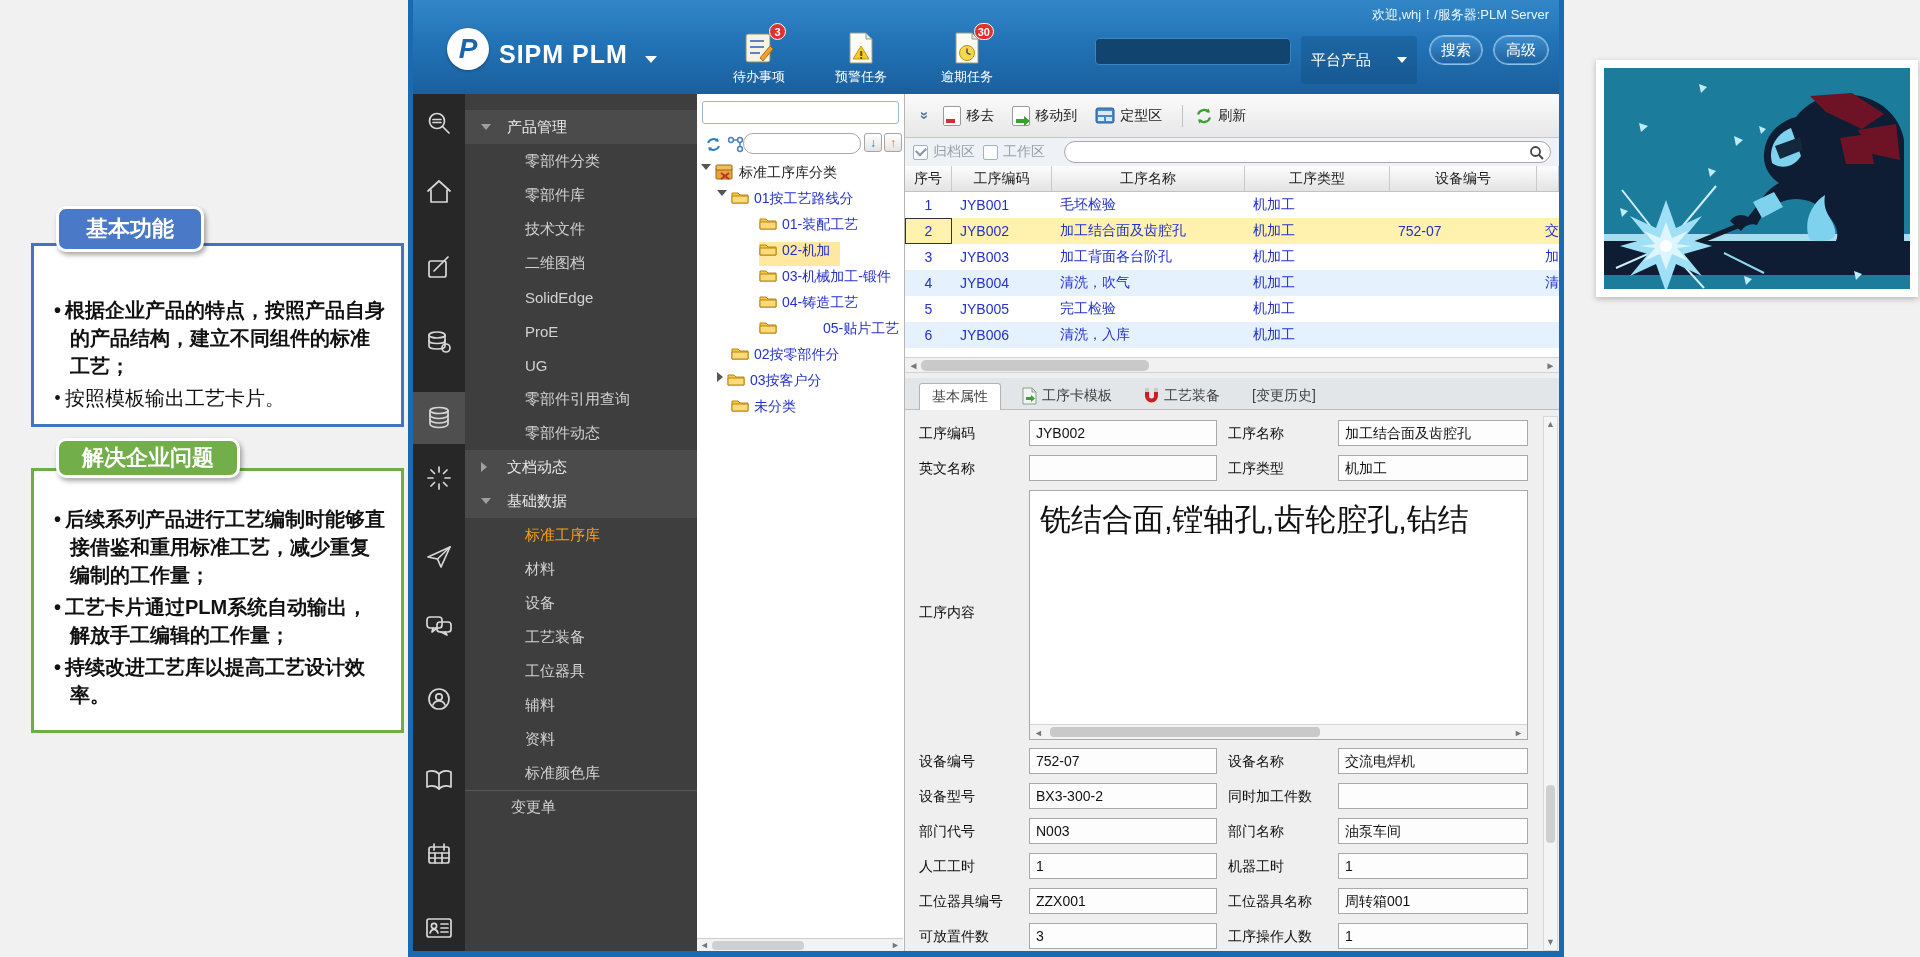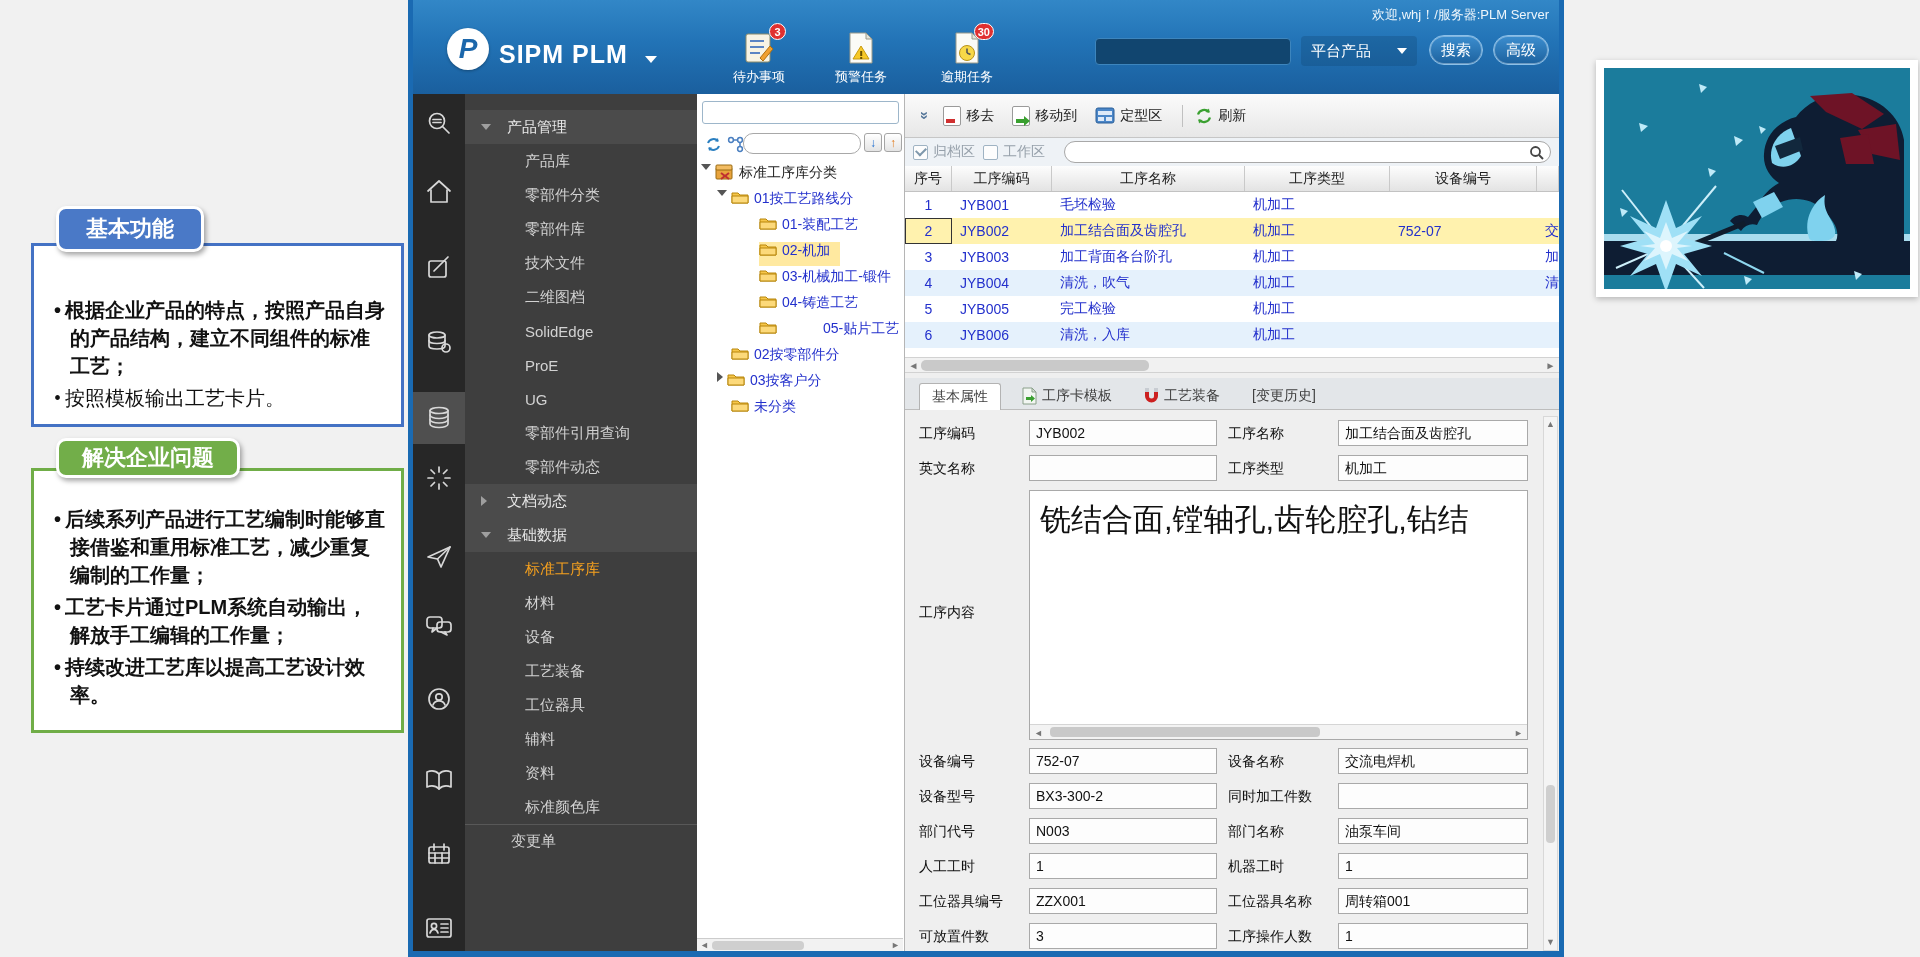--- a/index.html
+++ b/index.html
@@ -31,21 +31,21 @@
   .welcome{position:absolute;top:6px;right:10px;color:#eef6fc;font-size:13px;}
   .logo-circle{position:absolute;left:34px;top:28px;width:42px;height:42px;border-radius:50%;background:#fff;
     display:flex;align-items:center;justify-content:center;color:#1c67ab;font-weight:800;font-size:28px;font-style:italic;box-shadow:0 1px 3px rgba(0,0,0,.3);}
   .app-title{position:absolute;left:86px;top:40px;color:#fff;font-size:25px;font-weight:bold;letter-spacing:1px;}
   .title-caret{position:absolute;left:232px;top:56px;width:0;height:0;border-left:6px solid transparent;border-right:6px solid transparent;border-top:7px solid #fff;}
   .task{position:absolute;top:30px;width:84px;text-align:center;color:#fff;font-size:13px;}
   .task .ticon{position:relative;width:34px;height:36px;margin:0 auto 2px;}
   .badge{position:absolute;top:-7px;right:-10px;min-width:17px;height:17px;border-radius:9px;background:#e03030;color:#fff;
     font-size:11px;font-weight:bold;display:flex;align-items:center;justify-content:center;padding:0 3px;border:1px solid #fff;}
   .hsearch{position:absolute;left:682px;top:38px;width:196px;height:27px;background:#11456f;border:1px solid #3d85bd;border-radius:4px;}
-  .scope{position:absolute;left:888px;top:36px;width:116px;height:30px;border-radius:4px;background:rgba(12,60,100,.25);
+  .scope{position:absolute;left:888px;top:36px;width:116px;height:48px;border-radius:4px;background:rgba(12,60,100,.25);
     color:#fff;font-size:15px;display:flex;align-items:center;justify-content:space-between;padding:0 10px;}
   .scope .car{width:0;height:0;border-left:5px solid transparent;border-right:5px solid transparent;border-top:6px solid #fff;}
   .pill{position:absolute;top:35px;height:30px;border-radius:15px;border:1px solid #8cc0e8;box-shadow:inset 0 0 0 1px rgba(255,255,255,.35);
     background:linear-gradient(#3c8ecf,#1d629f);color:#fff;font-size:15px;display:flex;align-items:center;justify-content:center;}
   .pill.s1{left:1016px;width:54px;}
   .pill.s2{left:1080px;width:56px;}
 
   
   #rail{position:absolute;left:0;top:94px;width:52px;bottom:0;background:#272727;}
   .ric{position:absolute;left:0;width:52px;height:52px;display:flex;align-items:center;justify-content:center;}
@@ -316,23 +316,20 @@
             <line x1="17" y1="18" x2="24" y2="18"></line>
           </svg>
         </div>
     </div>
 
     <div id="nav">
       <div style="height:16px;"></div>
       <div class="nav-row group">
           <span class="arr open"></span>
           <span class="lbl">产品管理</span>
-        </div>
-      <div class="nav-row item">
-          <span class="lbl">产品库</span>
         </div>
       <div class="nav-row item">
           <span class="lbl">零部件分类</span>
         </div>
       <div class="nav-row item">
           <span class="lbl">零部件库</span>
         </div>
       <div class="nav-row item">
           <span class="lbl">技术文件</span>
         </div>

